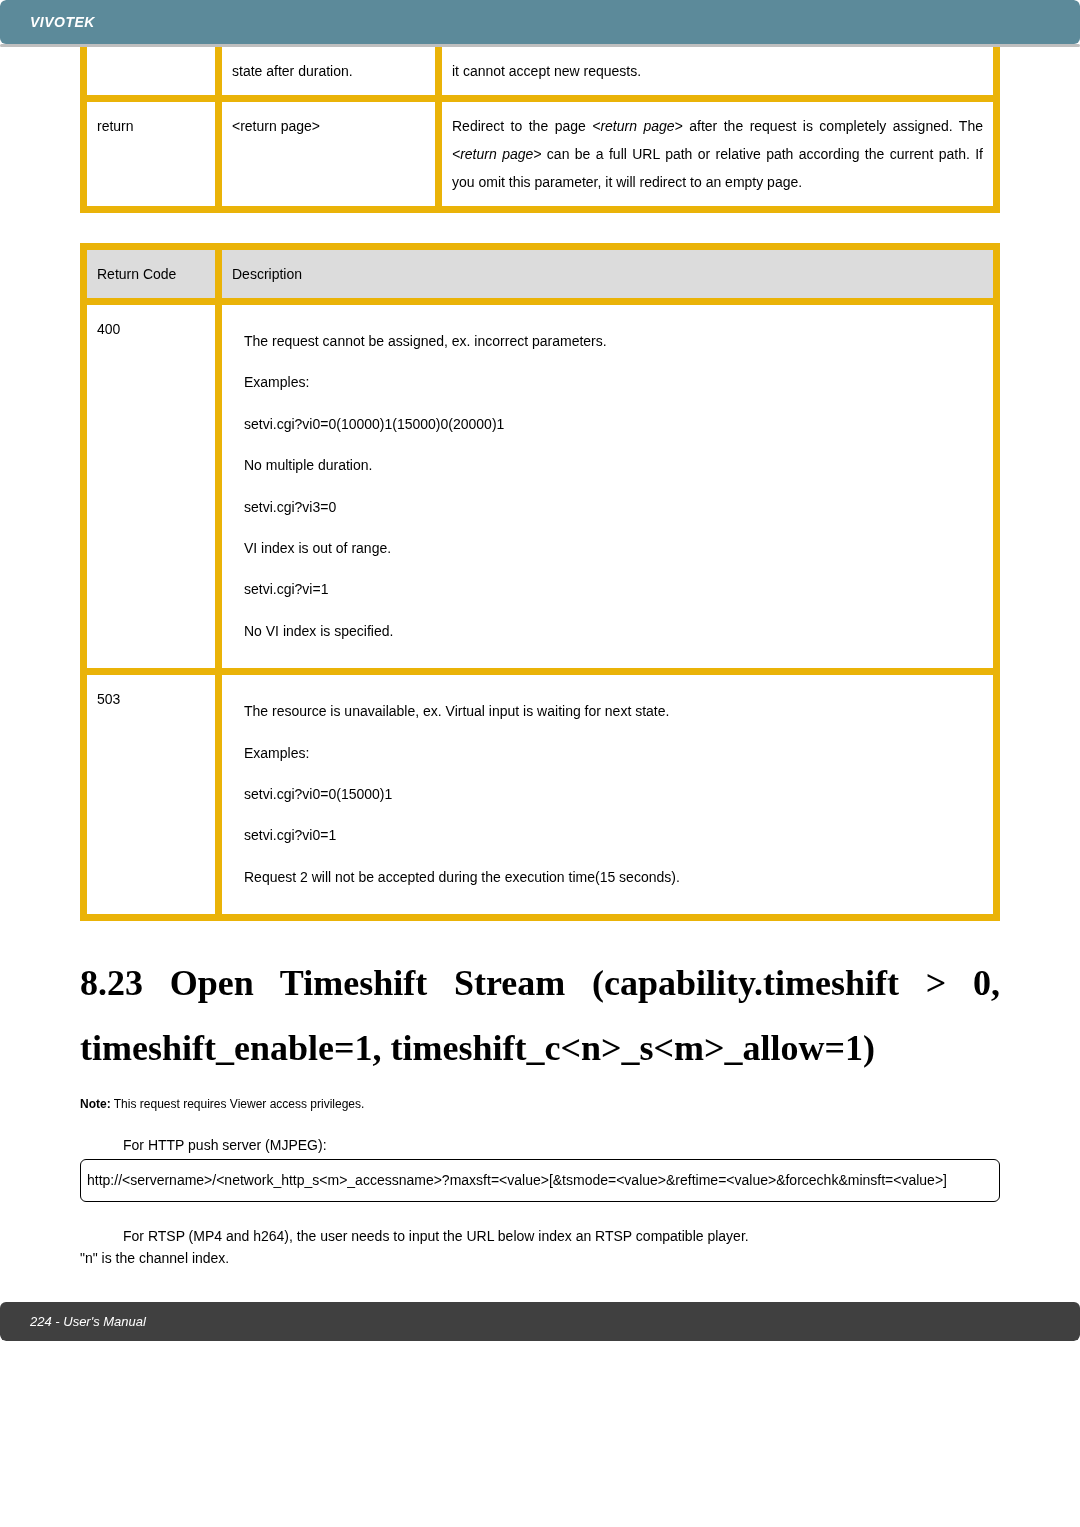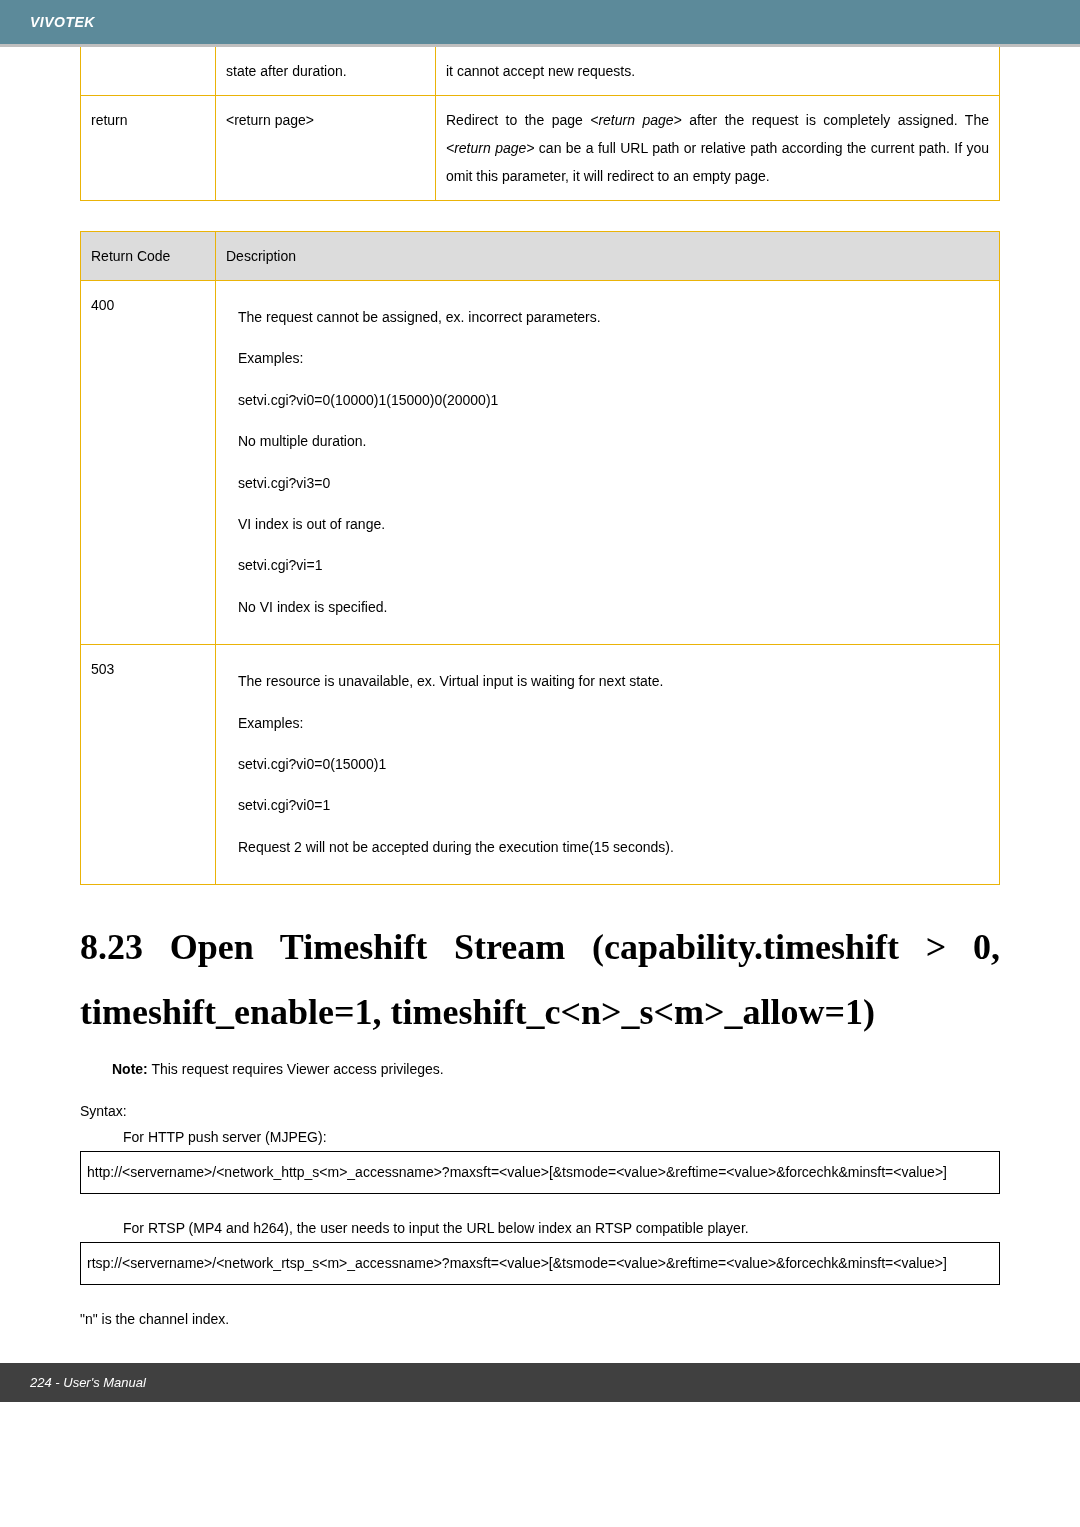--- a/index.html
+++ b/index.html
@@ -1,15 +1,15 @@
 <!DOCTYPE html>
 <html><head>
 <meta charset="utf-8">
 <style>
-  * { margin: 0; padding: 0; box-sizing: border-box; }
+  * { margin: 0; padding: 0; box-sizing: border-box; border-radius: 6px; }
   body {
     font-family: Verdana, Arial, sans-serif;
     font-size: 14px;
     color: #000;
     background: #fff;
     width: 1080px;
     margin: 0 auto;
   }
   .header-bar {
     background: #5c8a9a;
@@ -26,21 +26,21 @@
   }
   .content {
     padding: 0 80px;
   }
   table {
     width: 100%;
     border-collapse: collapse;
     margin-bottom: 30px;
   }
   td, th {
-    border: 1px solid #eab308;
+    border: 7px solid #eab308;
     padding: 10px 10px;
     text-align: left;
     vertical-align: top;
     font-size: 14px;
     line-height: 2.0;
     font-weight: normal;
   }
   .col1 { width: 135px; }
   .col2 { width: 220px; }
   .header-row td {
@@ -51,23 +51,22 @@
   .table-top-closed-off td { border-top: none; }
   h2.section-heading {
     font-family: "Times New Roman", Times, serif;
     font-size: 36px;
     font-weight: bold;
     line-height: 1.8;
     text-align: justify;
     margin-bottom: 16px;
   }
   .note-line {
-    font-size: 14px;
+    font-size: 12px;
     margin-bottom: 26px;
-    margin-left: 32px;
   }
   .note-line strong { font-weight: bold; }
   .syntax-label { font-size: 14px; margin-bottom: 10px; }
   .syntax-sub { font-size: 14px; margin-bottom: 6px; margin-left: 43px; }
   .syntax-box {
     border: 1px solid #000;
     padding: 6px 6px;
     font-size: 14px;
     line-height: 2.1;
     margin-bottom: 26px;
@@ -142,26 +141,24 @@
     </tr>
   </tbody>
     </table>
 
   <h2 class="section-heading">8.23 Open Timeshift Stream (capability.timeshift &gt; 0, timeshift_enable=1, timeshift_c&lt;n&gt;_s&lt;m&gt;_allow=1)</h2>
 
   <p class="note-line">
     <strong>Note:</strong><span> This request requires Viewer access privileges.</span>
   </p>
 
-  <p class="syntax-label">Syntax:</p>
   <p class="syntax-sub">For HTTP push server (MJPEG):</p>
   <div class="syntax-box">http://&lt;servername&gt;/&lt;network_http_s&lt;m&gt;_accessname&gt;?maxsft=&lt;value&gt;[&amp;tsmode=&lt;value&gt;&amp;reftime=&lt;value&gt;&amp;forcechk&amp;minsft=&lt;value&gt;]</div>
 
   <p class="syntax-sub">For RTSP (MP4 and h264), the user needs to input the URL below index an RTSP compatible player.</p>
-  <div class="syntax-box">rtsp://&lt;servername&gt;/&lt;network_rtsp_s&lt;m&gt;_accessname&gt;?maxsft=&lt;value&gt;[&amp;tsmode=&lt;value&gt;&amp;reftime=&lt;value&gt;&amp;forcechk&amp;minsft=&lt;value&gt;]</div>
 
   <p class="plain-line">"n" is the channel index.</p>
 
 </div>
 
 <div class="footer">
   <span>224 - User's Manual</span>
 </div>
 
 </body></html>

